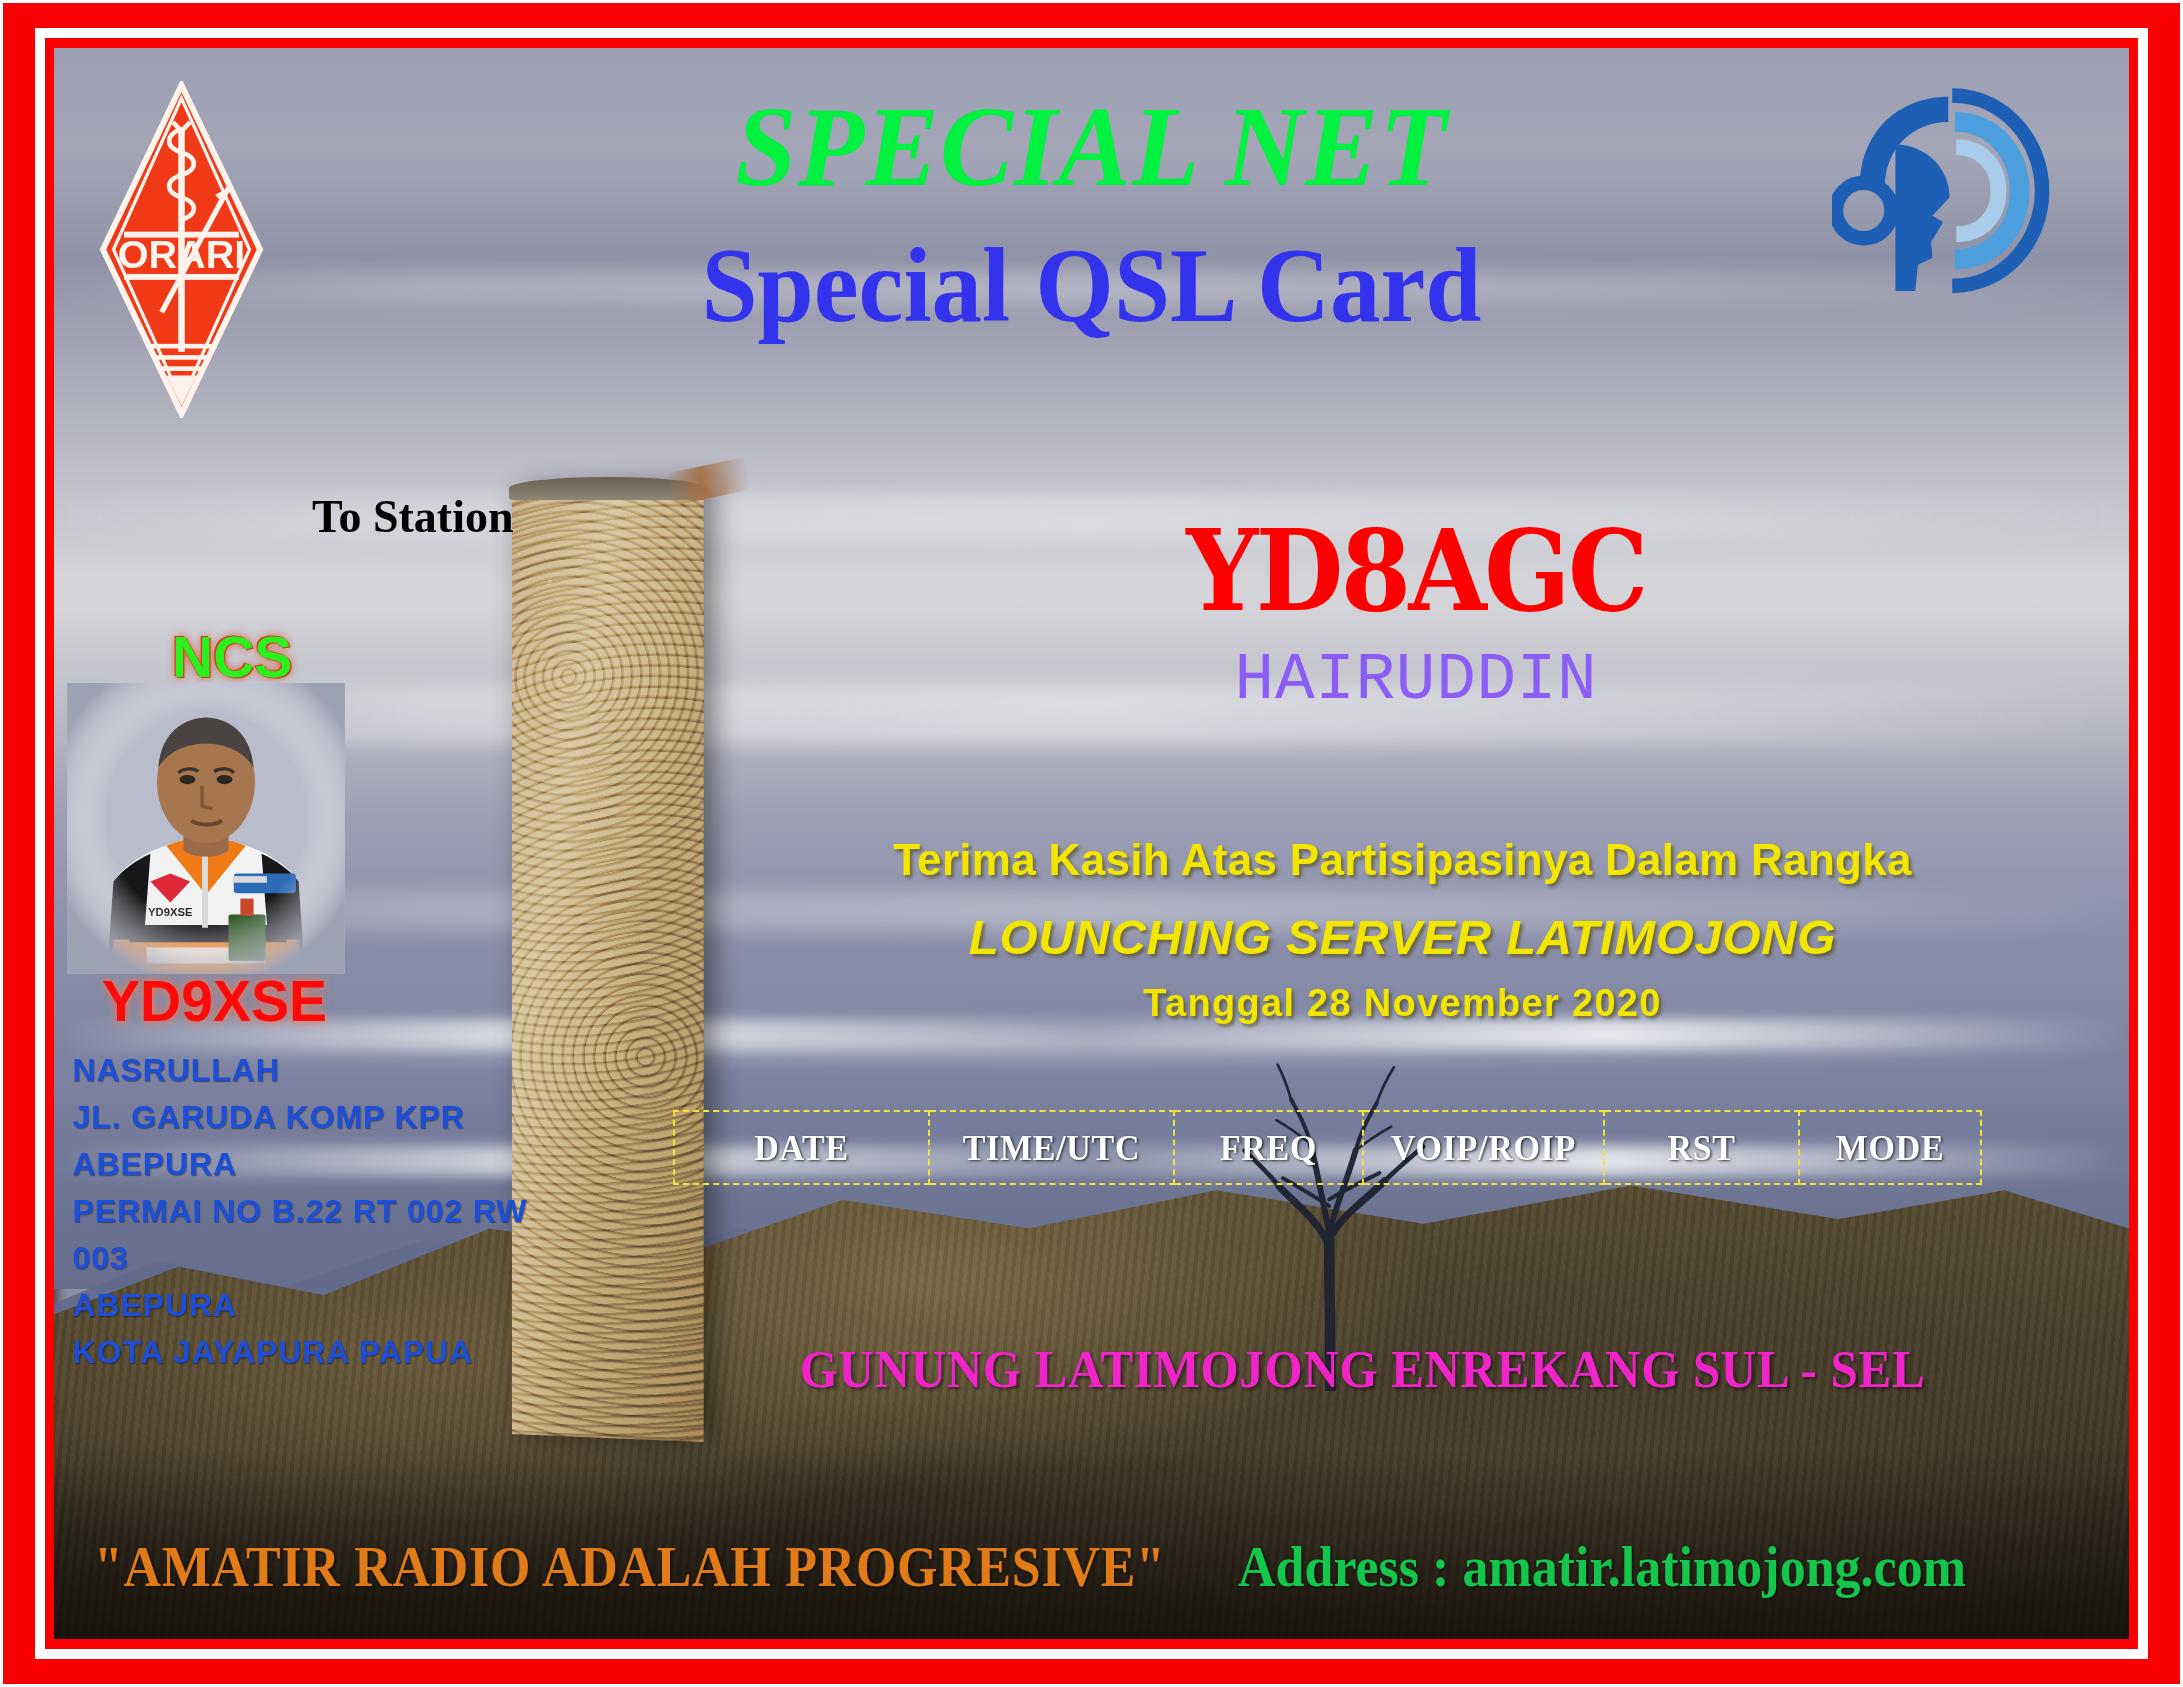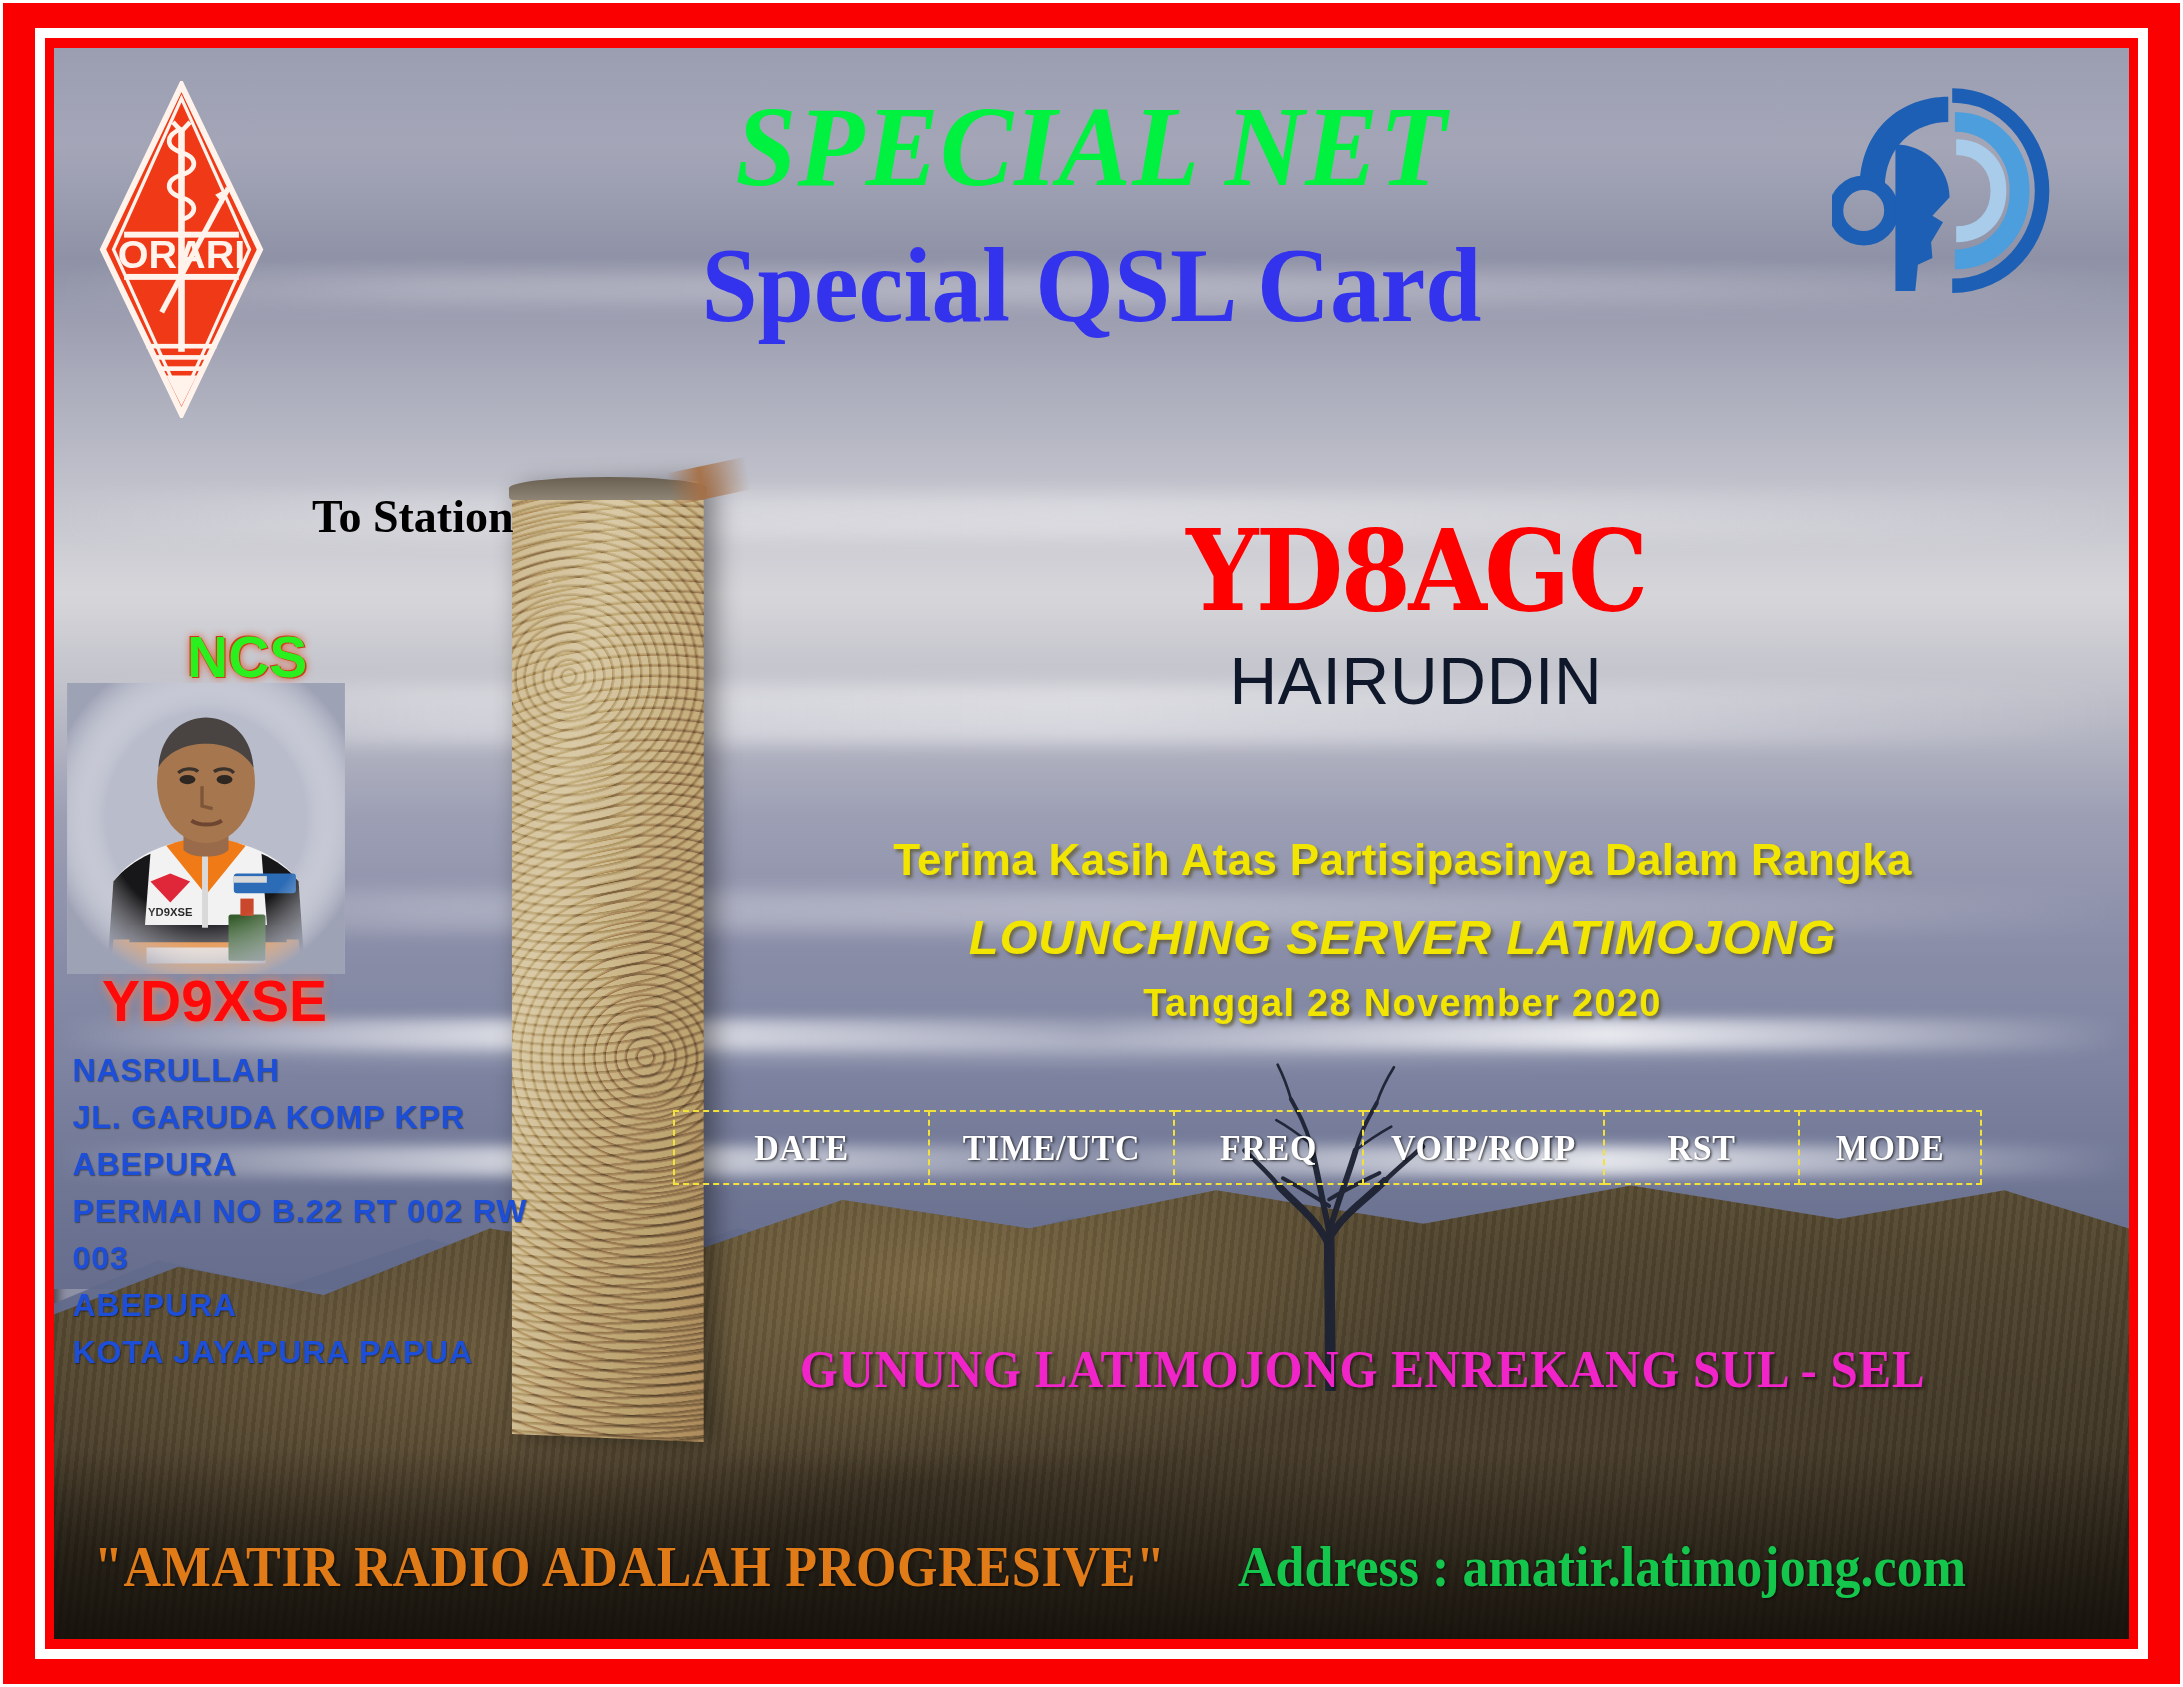--- a/index.html
+++ b/index.html
@@ -164,26 +164,26 @@
   }
   .t-callsign{
     position:absolute;left:781px;right:132px;top:463px;text-align:center;
     font-family:"DejaVu Serif", serif;
     font-weight:bold;font-size:101px;color:#FF0000;
     letter-spacing:-2.6px;
     transform:scaleY(1.12);
   }
   .t-opname{
     position:absolute;left:781px;right:132px;top:595px;text-align:center;
-    font-family:Liberation Sans, sans-serif;
-    font-size:66px;color:#0f172a;letter-spacing:0.7px;
+    font-family:Liberation Mono, monospace;
+    font-size:66px;color:#8b5cf6;letter-spacing:0.7px;
   }
 
   .t-ncs{
-    position:absolute;left:133px;top:576px;
+    position:absolute;left:118px;top:576px;
     font-family:"Liberation Sans", sans-serif;
     font-weight:bold;font-size:57px;color:#2BF01F;
     text-shadow:0 0 8px #E14A1E, 1.3px 1.3px 0 #c0391a, -1.3px -1.3px 0 #c0391a;
   }
   .avatar{
     position:absolute;left:13.2px;top:635px;width:278px;height:291px;
   }
   .t-ncscall{
     position:absolute;left:48px;top:920px;
     font-family:"Liberation Sans", sans-serif;

